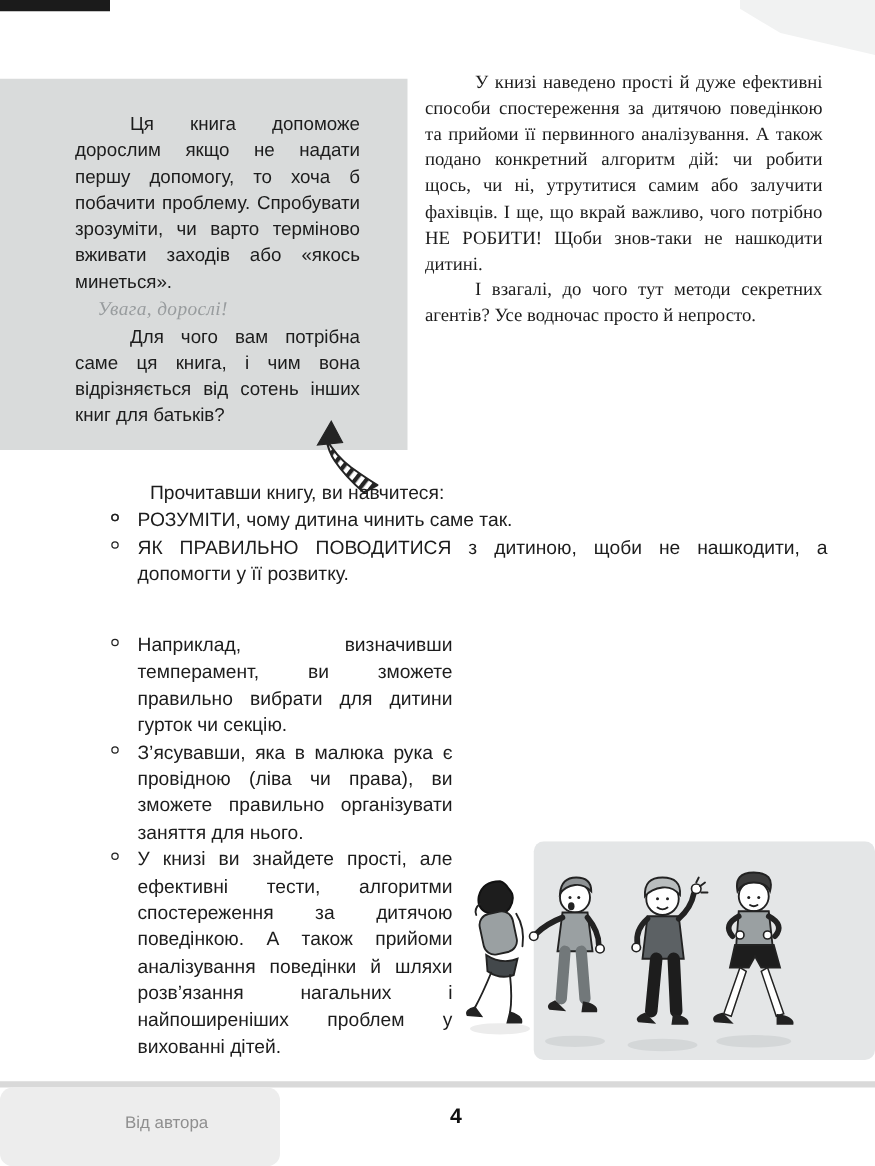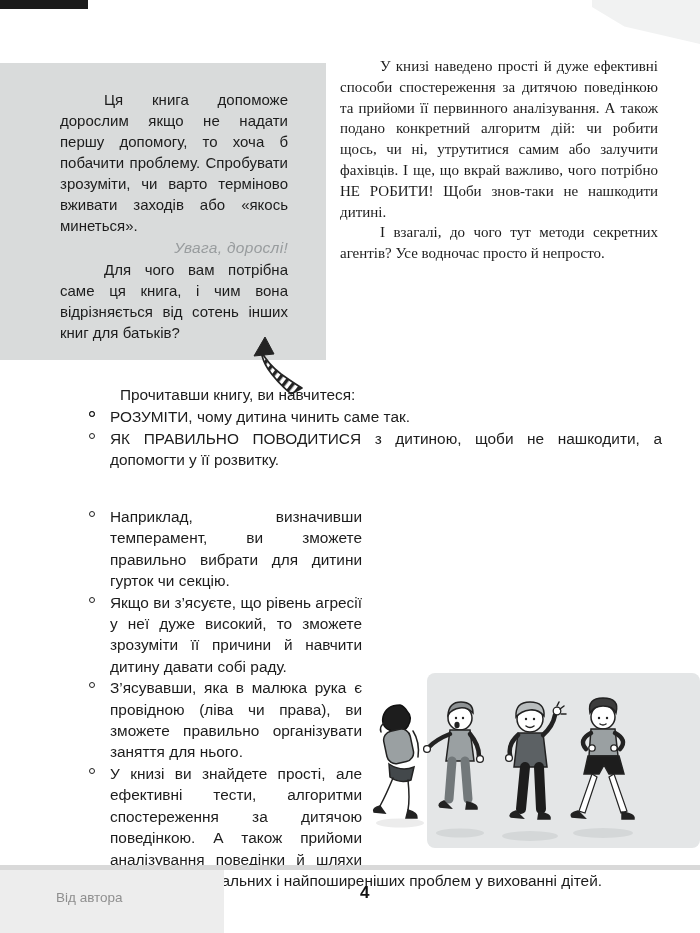--- a/index.html
+++ b/index.html
@@ -14,22 +14,22 @@
     clip-path:polygon(0 0,100% 0,100% 100%,30% 60%,0 16%);}
   
   .graybox{
     position:absolute;left:0;top:63px;width:326px;height:297px;background:#d9dbdb;
     padding:26px 38px 0 60px;box-sizing:border-box;
     font-size:15px;line-height:21px;text-align:justify;
   }
   .graybox p{margin:0;}
   .graybox .p1{text-indent:44px;}
   .graybox .callout{
-    text-align:right;font-style:italic;color:#989c9e;font-size:15.5px;
-    padding:1px 0 1px 18px;text-indent:0;letter-spacing:.3px;
+    text-align:left;font-style:italic;color:#989c9e;font-size:15.5px;
+    padding:1px 0 1px 18px;text-indent:0;letter-spacing:.3px;font-family:Liberation Serif, serif;
   }
   .graybox .p2{text-indent:44px;}
   
   .rightcol{
     position:absolute;left:340px;top:56px;width:318px;
     font-size:15px;line-height:20.8px;text-align:justify;
   }
   .rightcol p{margin:0;text-indent:40px;font-family:Liberation Serif, serif;}
   
   .arrow-doodle{position:absolute;left:250px;top:334px;width:60px;height:62px;}
@@ -49,21 +49,21 @@
   }
   
   .illo{
     float:right;width:330px;height:180px;
     margin:168px -38px 0 8px;
   }
   
   .footer-rule{position:absolute;left:0;top:865px;width:700px;height:5px;background:#d9d9d9;}
   .footer-bar{
     position:absolute;left:0;top:870px;width:224px;height:63px;background:#ededed;
-    box-sizing:border-box;padding:20px 0 0 56px;font-size:13.5px;color:#8f8f8f;
+    box-sizing:border-box;padding:20px 0 0 100px;font-size:13.5px;color:#8f8f8f;border-radius:10px;
   }
   .page-num{position:absolute;left:360px;top:883px;font-size:17px;font-weight:bold;color:#111;}
 </style>
 </head>
 <body>
 
 <div class="page">
 
   <div class="corner-bar"></div>
   <div class="corner-fade"></div>
@@ -170,21 +170,20 @@
         <path d="M218 83 h31 l5 18 h-15 l-5 -9 -5 9 h-15 z" fill="#1d1d1d"></path>
         <path d="M222 101 l-13 37 l6 2 l12 -36 z" fill="#fff" stroke-width="1.2"></path>
         <path d="M244 101 l13 37 l-6 2 l-12 -36 z" fill="#fff" stroke-width="1.2"></path>
         <path d="M208 138 q-9 2 -6 6 l13 1 z" fill="#222" stroke="#222"></path>
         <path d="M252 139 l0 7 h12 q1 -5 -12 -7 z" fill="#222" stroke="#222"></path>
       </g>
     </svg>
 
     <ul class="blist">
       <li><span class="bullet"></span><span>Наприклад, визначивши темперамент, ви зможете правильно вибрати для дитини гурток чи секцію.</span></li>
-      <li><span class="bullet"></span><span>Якщо ви з’ясуєте, що рівень агресії у неї дуже високий, то зможете зрозуміти її причини й навчити дитину давати собі раду.</span></li>
       <li><span class="bullet"></span><span>З’ясувавши, яка в малюка рука є провідною (ліва чи права), ви зможете правильно організувати заняття для нього.</span></li>
       <li><span class="bullet"></span><span>У книзі ви знайдете прості, але ефективні тести, алгоритми спостереження за дитячою поведінкою. А також прийоми аналізування поведінки й шляхи розв’язання нагальних і найпоширеніших проблем у вихованні дітей.</span></li>
     </ul>
   </div>
 
   <div class="footer-rule"></div>
   <div class="footer-bar">
     <span>Від автора</span>
   </div>
   <div class="page-num">4</div>

